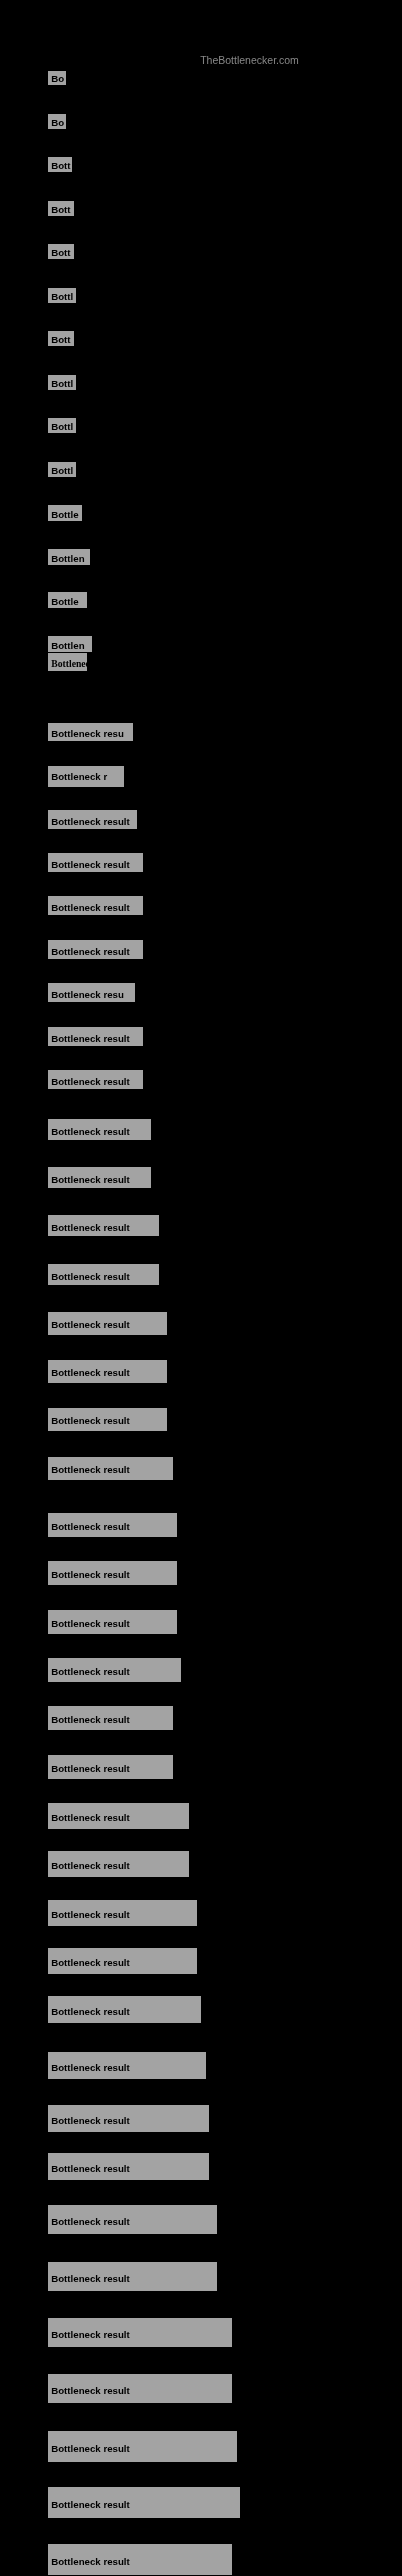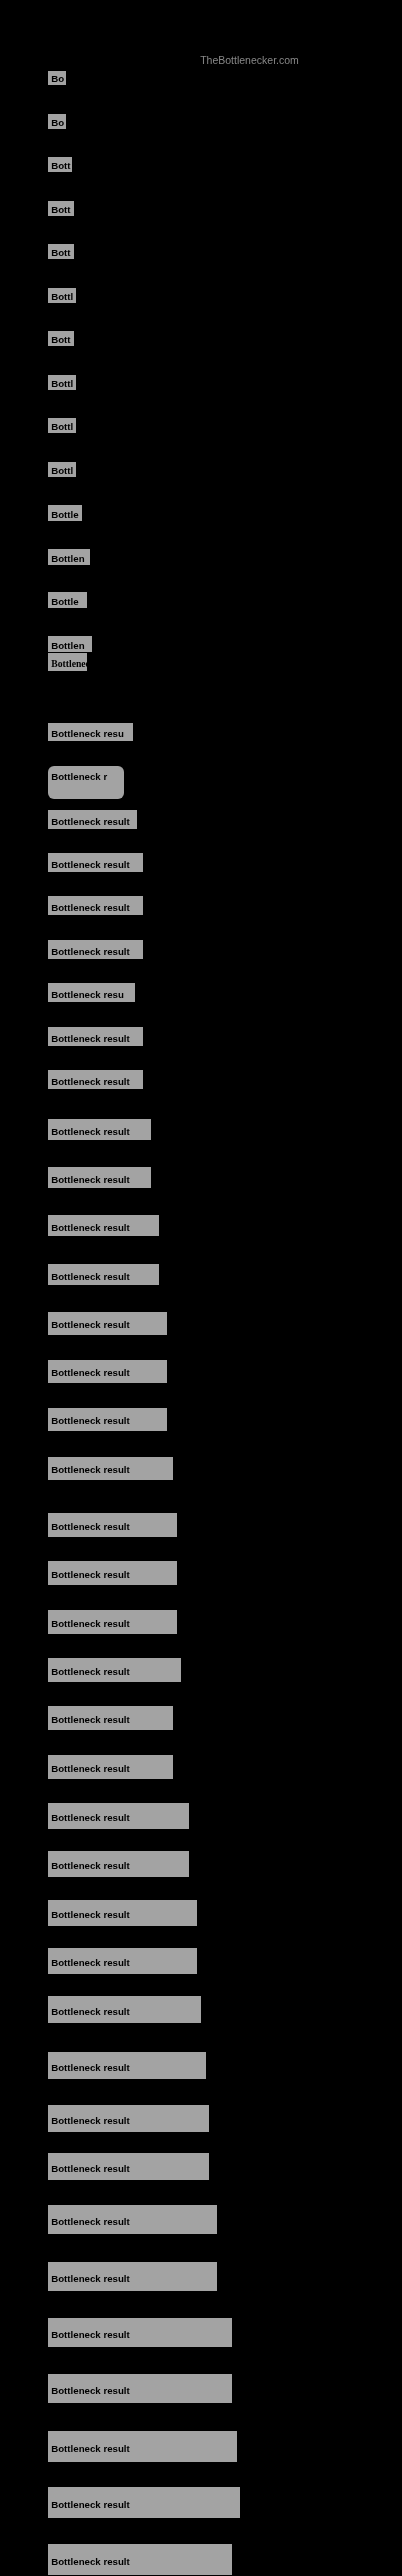--- a/index.html
+++ b/index.html
@@ -49,21 +49,21 @@
 <div class="bottleneck-item" style="top: 283px; width: 26px; height: 14.5px; line-height: 14.5px;">Bott</div>
 <div class="bottleneck-item" style="top: 327px; width: 28px; height: 14.5px; line-height: 14.5px;">Bottl</div>
 <div class="bottleneck-item" style="top: 370px; width: 28px; height: 14.5px; line-height: 14.5px;">Bottl</div>
 <div class="bottleneck-item" style="top: 414px; width: 28px; height: 14.5px; line-height: 14.5px;">Bottl</div>
 <div class="bottleneck-item" style="top: 457px; width: 34px; height: 16px; line-height: 16px;">Bottle</div>
 <div class="bottleneck-item" style="top: 501px; width: 42px; height: 16px; line-height: 16px;">Bottlen</div>
 <div class="bottleneck-item" style="top: 544px; width: 39px; height: 16px; line-height: 16px;">Bottle</div>
 <div class="bottleneck-item" style="top: 588px; width: 44px; height: 16px; line-height: 16px;">Bottlen</div>
 <div class="bottleneck-item" style="top: 605px; width: 39px; height: 17.7px; line-height: 17.7px; font-family: Liberation Serif, serif;">Bottleneck</div>
 <div class="bottleneck-item" style="top: 675px; width: 85px; height: 17.7px; line-height: 17.7px;">Bottleneck resu</div>
-<div class="bottleneck-item" style="top: 718px; width: 76px; height: 33px; line-height: 17.7px; border-radius: 6px;">Bottleneck r</div>
+<div class="bottleneck-item" style="top: 718px; width: 76px; height: 21px; line-height: 17.7px;">Bottleneck r</div>
 <div class="bottleneck-item" style="top: 762px; width: 89px; height: 19.3px; line-height: 19.3px;">Bottleneck result</div>
 <div class="bottleneck-item" style="top: 805px; width: 95px; height: 19.3px; line-height: 19.3px;">Bottleneck result</div>
 <div class="bottleneck-item" style="top: 848px; width: 95px; height: 19.3px; line-height: 19.3px;">Bottleneck result</div>
 <div class="bottleneck-item" style="top: 892px; width: 95px; height: 19.3px; line-height: 19.3px;">Bottleneck result</div>
 <div class="bottleneck-item" style="top: 935px; width: 87px; height: 19.3px; line-height: 19.3px;">Bottleneck resu</div>
 <div class="bottleneck-item" style="top: 979px; width: 95px; height: 19.3px; line-height: 19.3px;">Bottleneck result</div>
 <div class="bottleneck-item" style="top: 1022px; width: 95px; height: 19.3px; line-height: 19.3px;">Bottleneck result</div>
 <div class="bottleneck-item" style="top: 1071px; width: 103px; height: 21px; line-height: 21px;">Bottleneck result</div>
 <div class="bottleneck-item" style="top: 1119px; width: 103px; height: 21px; line-height: 21px;">Bottleneck result</div>
 <div class="bottleneck-item" style="top: 1167px; width: 111px; height: 21px; line-height: 21px;">Bottleneck result</div>

